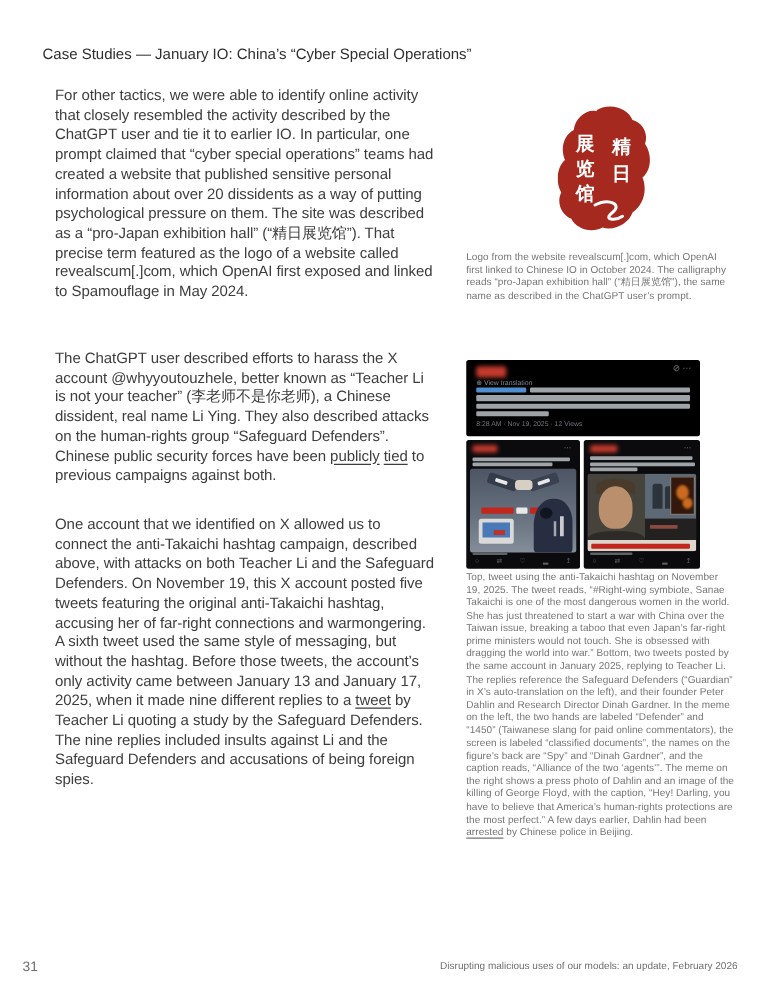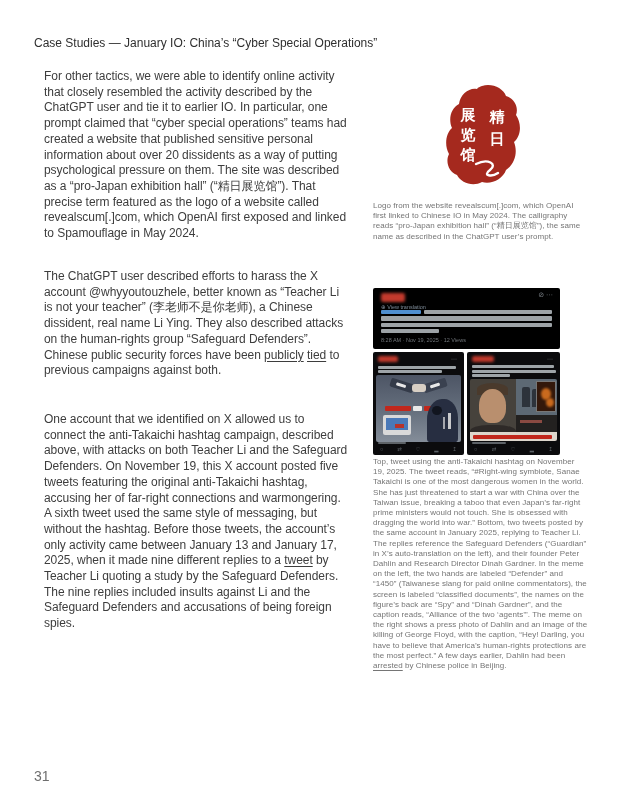--- a/index.html
+++ b/index.html
@@ -7,21 +7,21 @@
   .page {
     position:relative; width:623px; height:800px; background:#ffffff;
     font-family:"Liberation Sans","DejaVu Sans",sans-serif; overflow:hidden;
     margin:0 auto;
   }
   .header {
     position:absolute; left:34px; top:36px; width:560px;
     font-size:12px; color:#2f2f2f; letter-spacing:0;
   }
   .body-col { position:absolute; left:34px; width:304px; font-size:12px; line-height:15.7px; color:#3d3d3d; letter-spacing:-0.05px;margin-left:10px; }
-  .p1 { top:69px; } .p2 { top:269px; } .p3 { top:412px; }
+  .p1 { top:69px; } .p2 { top:279px; } .p3 { top:412px; }
   .link { text-decoration:underline; text-underline-offset:2px; }
   .caption { position:absolute; left:373px; width:215px; font-size:8px; line-height:10.2px; color:#757575; letter-spacing:0.05px; }
   .cap1 { top:201px; } .cap2 { top:457px; }
 
   
   .seal { position:absolute; left:446px; top:84px; width:78px; height:102px; }
 
   
   .figure { position:absolute; left:373px; top:288px; width:187px; height:167px; }
   .card { position:absolute; background:#000; border-radius:2px; overflow:hidden; }
@@ -65,21 +65,21 @@
   .cop { position:absolute; background:#2d333b; border-radius:2px 2px 0 0; }
   .fire { position:absolute; left:66px; top:2px; width:20px; height:31px; background:#33180b; border:0.5px solid #777; }
   .flame { position:absolute; background:#c96a1e; border-radius:50%; filter:blur(1px); }
   .caption-strip { position:absolute; left:0; bottom:0; width:87px; height:9px; background:#ddd6cc; }
   .redtext { position:absolute; left:3px; top:2.5px; width:79px; height:4px; background:#c1271c; border-radius:1px; }
   .under-police { position:absolute; left:46px; top:36px; width:41px; height:17px; background:#232120; }
   .up-mark { position:absolute; left:4px; top:5px; width:22px; height:3px; background:#8a4a42; }
 
   .mini-ts { position:absolute; left:5px; bottom:11px; height:2.5px; background:#5e6368; border-radius:1px; }
 
-  .footer-page { position:absolute; left:34px; top:768px; font-size:14px; color:#6e6e6e; }
+  .footer-page { position:absolute; left:18px; top:768px; font-size:11px; color:#6e6e6e; }
   .footer-title { position:absolute; right:33px; top:768px; font-size:8px; color:#6e6e6e; }
 </style>
 </head>
 <body>
 
 <div class="page">
 
   <div class="header">Case Studies — January IO: China’s “Cyber Special Operations”</div>
 
   <div class="body-col p1"><span>For other tactics, we were able to identify online activity that closely resembled the activity described by the ChatGPT user and tie it to earlier IO. In particular, one prompt claimed that “cyber special operations” teams had created a website that published sensitive personal information about over 20 dissidents as a way of putting psychological pressure on them. The site was described as a “pro-Japan exhibition hall” (“精日展览馆”). That precise term featured as the logo of a website called revealscum[.]com, which OpenAI first exposed and linked to Spamouflage in May 2024.</span></div>
@@ -91,21 +91,21 @@
       <path d="M36 2 C46 -1 57 4 60 12 C68 14 73 23 70 31 C76 40 75 52 68 58 C72 68 69 80 60 86 C57 95 45 101 36 98 C27 103 15 99 11 91 C3 88 -1 78 3 70 C-2 61 0 49 6 44 C2 35 5 24 13 20 C14 10 24 3 31 5 C32 3 34 3 36 2 Z" fill="#a5291e"></path>
       <text x="22" y="36" font-size="15" fill="#ffffff" text-anchor="middle" font-weight="bold">展</text>
       <text x="22" y="56" font-size="15" fill="#ffffff" text-anchor="middle" font-weight="bold">览</text>
       <text x="22" y="76" font-size="15" fill="#ffffff" text-anchor="middle" font-weight="bold">馆</text>
       <text x="51" y="38" font-size="15" fill="#ffffff" text-anchor="middle" font-weight="bold">精</text>
       <text x="51" y="60" font-size="15" fill="#ffffff" text-anchor="middle" font-weight="bold">日</text>
       <path d="M30 80 C42 74 52 80 44 86 C36 92 46 93 52 89" stroke="#ffffff" stroke-width="2.4" fill="none" stroke-linecap="round"></path>
     </svg>
   </div>
 
-  <div class="caption cap1"><span>Logo from the website revealscum[.]com, which OpenAI first linked to Chinese IO in May 2024. The calligraphy reads “pro-Japan exhibition hall” (“精日展览馆”), the same name as described in the ChatGPT user’s prompt.</span></div>
+  <div class="caption cap1"><span>Logo from the website revealscum[.]com, which OpenAI first linked to Chinese IO in October 2024. The calligraphy reads “pro-Japan exhibition hall” (“精日展览馆”), the same name as described in the ChatGPT user’s prompt.</span></div>
 
   <div class="figure">
 
     <div class="card card-top">
       <div class="redact" style="left:8px; top:5px; width:24px; height:9px;"></div>
       <div class="tw-icons"><span>⊘</span><span>⋯</span></div>
       <div class="translate"><span>⊕</span> <span>View translation</span></div>
       <div class="bar bluebar" style="left:8px; top:22px; width:40px; height:4.2px;"></div>
       <div class="bar txtbar" style="left:51px; top:22px; width:128px; height:4.2px;"></div>
       <div class="bar txtbar" style="left:8px; top:28.4px; width:171px; height:4.2px;"></div>
@@ -185,14 +185,15 @@
         <span>♡</span>
         <span>▂</span>
         <span>↥</span>
       </div>
     </div>
   </div>
 
   <div class="caption cap2"><span>Top, tweet using the anti-Takaichi hashtag on November 19, 2025. The tweet reads, “#Right-wing symbiote, Sanae Takaichi is one of the most dangerous women in the world. She has just threatened to start a war with China over the Taiwan issue, breaking a taboo that even Japan’s far-right prime ministers would not touch. She is obsessed with dragging the world into war.” Bottom, two tweets posted by the same account in January 2025, replying to Teacher Li. The replies reference the Safeguard Defenders (“Guardian” in X’s auto-translation on the left), and their founder Peter Dahlin and Research Director Dinah Gardner. In the meme on the left, the two hands are labeled “Defender” and “1450” (Taiwanese slang for paid online commentators), the screen is labeled “classified documents”, the names on the figure’s back are “Spy” and “Dinah Gardner”, and the caption reads, “Alliance of the two ‘agents’”. The meme on the right shows a press photo of Dahlin and an image of the killing of George Floyd, with the caption, “Hey! Darling, you have to believe that America’s human-rights protections are the most perfect.” A few days earlier, Dahlin had been </span><span class="link">arrested</span><span> by Chinese police in Beijing.</span></div>
 
   <div class="footer-page">31</div>
+  <div class="footer-title">Disrupting malicious uses of our models: an update, February 2026</div>
 
 </div>
 
 </body></html>

